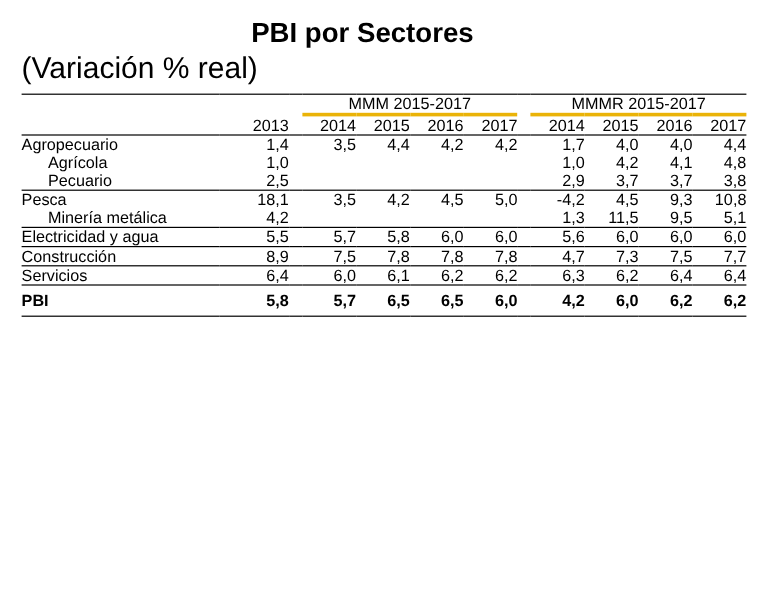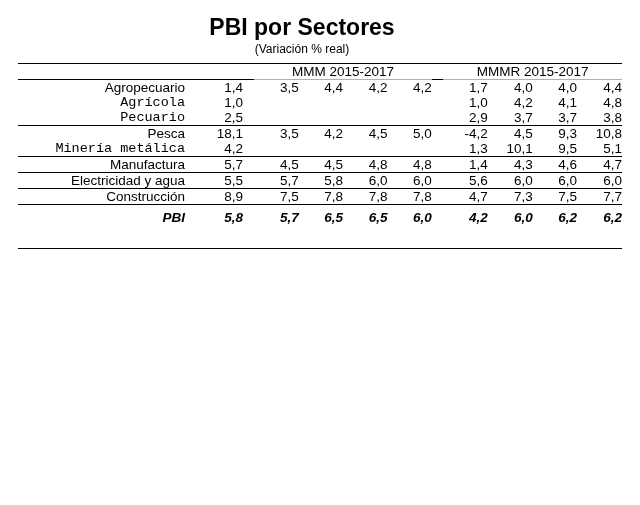--- a/index.html
+++ b/index.html
@@ -22,22 +22,21 @@
     position: relative;
   }
   .title {
     text-align: center;
     font-size: 23px;
     font-weight: bold;
     line-height: 1.15;
     margin-top: 4px;
   }
   .subtitle {
-    text-align: center;
-    font-size: 12px;
+    font-size: 25px;
     font-weight: normal;
     line-height: 1.2;
     margin-top: 2px;
     margin-bottom: 6px;
   }
   table.data {
     border-collapse: collapse;
     width: 604px;
     margin: 0 auto;
     font-size: 13.5px;
@@ -59,53 +58,51 @@
   .rule-bottom td {
     border-bottom: 1.6px solid #000;
   }
   .grouphead td {
     text-align: center;
     font-size: 13.5px;
     padding-top: 3px;
     padding-bottom: 1px;
   }
   .grouphead .grp {
-    border-bottom: 1px solid #eab308;
+    border-bottom: 3px solid #eab308;
   }
   .colhead td {
     text-align: right;
     font-size: 13.5px;
     font-weight: bold;
     padding-top: 2px;
     padding-bottom: 3px;
   }
   .rowline td {
     padding-top: 4px;
     padding-bottom: 4px;
   }
   td.label {
-    text-align: right;
+    text-align: left;
     padding-left: 2px;
     white-space: nowrap;
   }
   td.label.indent {
     padding-left: 22px;
-    font-family: Liberation Mono, monospace;
   }
   td.num {
     text-align: right;
     padding-right: 4px;
     white-space: nowrap;
   }
   td.gap { width: 12px; }
   tr.total td {
     font-weight: bold;
     padding-top: 5px;
-    padding-bottom: 23px;
-    font-style: italic;
+    padding-bottom: 5px;
   }
   tr.sep-top td {
     border-top: 1px solid #000;
   }
 </style>
 </head>
 <body>
 
 <div class="page">
 
@@ -129,20 +126,34 @@
     </colgroup>
     <tbody>
       <tr class="grouphead rule-top">
         <td></td>
         <td></td>
         <td class="gap"></td>
         <td class="grp" colspan="4">MMM 2015-2017</td>
         <td class="gap"></td>
         <td class="grp" colspan="4">MMMR 2015-2017</td>
       </tr>
+      <tr class="colhead">
+        <td class="label"></td>
+        <td class="num">2013</td>
+        <td class="gap"></td>
+        <td class="num">2014</td>
+        <td class="num">2015</td>
+        <td class="num">2016</td>
+        <td class="num">2017</td>
+        <td class="gap"></td>
+        <td class="num">2014</td>
+        <td class="num">2015</td>
+        <td class="num">2016</td>
+        <td class="num">2017</td>
+      </tr>
 
       <tr class="rowline sep-top">
         <td class="label">Agropecuario</td>
         <td class="num">1,4</td>
         <td class="gap"></td>
         <td class="num">3,5</td>
         <td class="num">4,4</td>
         <td class="num">4,2</td>
         <td class="num">4,2</td>
         <td class="gap"></td>
@@ -201,40 +212,26 @@
       <tr class="rowline">
         <td class="label indent">Minería metálica</td>
         <td class="num">4,2</td>
         <td class="gap"></td>
         <td class="num"></td>
         <td class="num"></td>
         <td class="num"></td>
         <td class="num"></td>
         <td class="gap"></td>
         <td class="num">1,3</td>
-        <td class="num">10,1</td>
+        <td class="num">11,5</td>
         <td class="num">9,5</td>
         <td class="num">5,1</td>
       </tr>
 
 
-      <tr class="rowline sep-top">
-        <td class="label">Manufactura</td>
-        <td class="num">5,7</td>
-        <td class="gap"></td>
-        <td class="num">4,5</td>
-        <td class="num">4,5</td>
-        <td class="num">4,8</td>
-        <td class="num">4,8</td>
-        <td class="gap"></td>
-        <td class="num">1,4</td>
-        <td class="num">4,3</td>
-        <td class="num">4,6</td>
-        <td class="num">4,7</td>
-      </tr>
 
       <tr class="rowline sep-top">
         <td class="label">Electricidad y agua</td>
         <td class="num">5,5</td>
         <td class="gap"></td>
         <td class="num">5,7</td>
         <td class="num">5,8</td>
         <td class="num">6,0</td>
         <td class="num">6,0</td>
         <td class="gap"></td>
@@ -253,20 +250,34 @@
         <td class="num">7,8</td>
         <td class="num">7,8</td>
         <td class="gap"></td>
         <td class="num">4,7</td>
         <td class="num">7,3</td>
         <td class="num">7,5</td>
         <td class="num">7,7</td>
       </tr>
 
 
+      <tr class="rowline sep-top">
+        <td class="label">Servicios</td>
+        <td class="num">6,4</td>
+        <td class="gap"></td>
+        <td class="num">6,0</td>
+        <td class="num">6,1</td>
+        <td class="num">6,2</td>
+        <td class="num">6,2</td>
+        <td class="gap"></td>
+        <td class="num">6,3</td>
+        <td class="num">6,2</td>
+        <td class="num">6,4</td>
+        <td class="num">6,4</td>
+      </tr>
 
       <tr class="rowline total sep-top rule-bottom">
         <td class="label">PBI</td>
         <td class="num">5,8</td>
         <td class="gap"></td>
         <td class="num">5,7</td>
         <td class="num">6,5</td>
         <td class="num">6,5</td>
         <td class="num">6,0</td>
         <td class="gap"></td>

